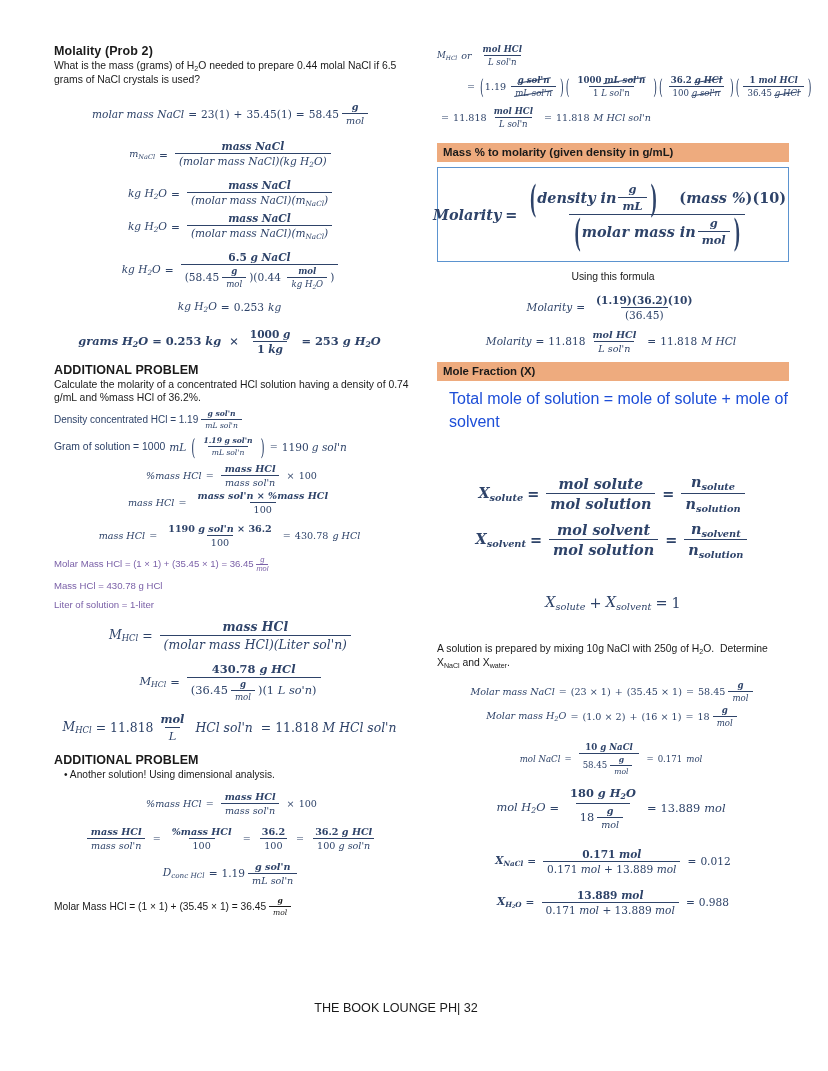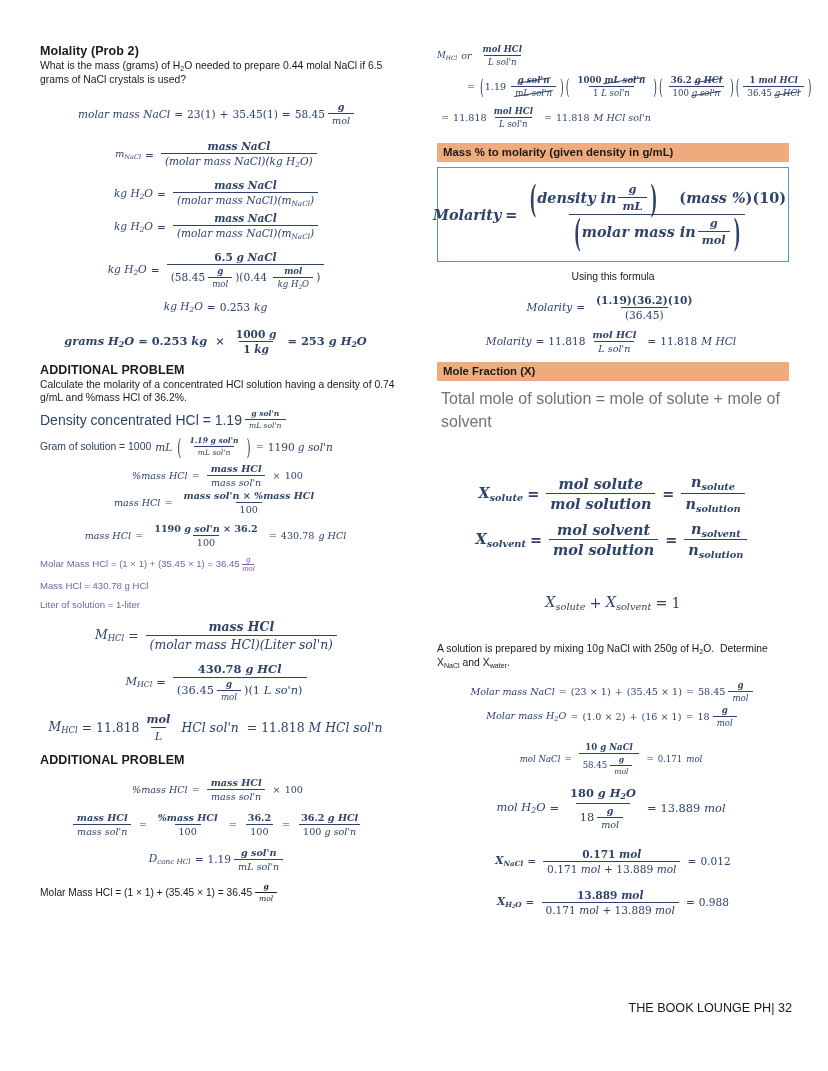--- a/index.html
+++ b/index.html
@@ -3,21 +3,21 @@
 <meta charset="utf-8">
 <style>
   html,body{margin:0;padding:0;}
   body{
     width:828px;height:1071px;background:#ffffff;
     font-family:"Liberation Sans",sans-serif;
     color:#1a1a1a;-webkit-font-smoothing:antialiased;
   }
   .page{position:relative;width:828px;height:1071px;box-sizing:border-box;}
   .col{position:absolute;top:44px;}
-  .col-left{left:40px;width:355px;}
+  .col-left{left:54px;width:355px;}
   .col-right{left:437px;width:352px;}
 
   
   .h-sec{font-size:12.5px;font-weight:bold;color:#1a1a1a;margin:0 0 1px 0;letter-spacing:.1px;}
   .p{font-size:10.4px;line-height:1.32;color:#1a1a1a;margin:0 0 6px 0;}
   .p.tight{margin-bottom:4px;}
   .p-purple{font-size:9.6px;line-height:1.3;color:#7b61a8;margin:0 0 7px 0;}
   .bullet{font-size:10.2px;line-height:1.3;margin:0 0 4px 10px;}
 
   
@@ -73,24 +73,24 @@
   
   .banner{
     background:#eeab7e;color:#1a1a1a;font-weight:bold;font-size:11.4px;
     padding:3px 6px 4px 6px;box-sizing:border-box;
   }
   .bluebox{
     border:1.6px solid #5b93cf;box-sizing:border-box;
     padding:14px 10px;margin-top:5px;margin-bottom:8px;
     display:flex;align-items:center;justify-content:center;
   }
-  .bigline{font-size:16px;line-height:1.45;color:#737373;margin:0 0 2px 4px;}
+  .bigline{font-size:16px;line-height:1.45;color:#1d4ed8;margin:0 0 2px 12px;}
 
   .footer{
-    position:absolute;left:0;right:36px;bottom:56px;text-align:right;
+    position:absolute;left:0;right:36px;bottom:56px;text-align:center;
     font-size:12.6px;color:#1a1a1a;font-family:"Liberation Sans",sans-serif;
   }
 </style>
 </head>
 <body>
 
 <div class="page">
 
   <div class="col col-left">
 
@@ -173,21 +173,21 @@
         </span>
       <span class="op up">=</span>
         <span class="up">253</span>
         <span class="op">g H<sub>2</sub>O</span>
     </div>
 
     <div class="h-sec">ADDITIONAL PROBLEM</div>
     <div class="p tight">Calculate the molarity of a concentrated HCl solution having a density of 0.74 g/mL and %mass HCl of 36.2%.</div>
 
     <div class="math m11 left mb6 up">
-      <span style="font-family:'Liberation Sans',sans-serif;font-size:14px;">Density concentrated HCl = 1.19</span>
+      <span style="font-family:'Liberation Sans',sans-serif;font-size:10px;">Density concentrated HCl = 1.19</span>
       <span class="fr m9" style="font-style:italic;">
           <span class="nu">g sol'n</span>
           <span class="de">mL sol'n</span>
         </span>
     </div>
 
     <div class="math m11 left mb6 up">
       <span style="font-family:'Liberation Sans',sans-serif;font-size:10.4px;">Gram of solution = 1000</span>
       <span class="op" style="font-style:italic;font-size:10.6px;">mL</span>
       <span class="paren" style="font-style:italic;font-size:10.6px;">
@@ -271,20 +271,21 @@
           <span class="nu">mol</span>
           <span class="de">L</span>
         </span>
       <span class="op">HCl sol'n</span>
         <span class="op up">=</span>
         <span class="up">11.818</span>
         <span class="op">M HCl sol'n</span>
     </div>
 
     <div class="h-sec">ADDITIONAL PROBLEM</div>
+    <div class="bullet">• <span>Another solution! Using dimensional analysis.</span></div>
 
     <div class="math m11 mb10 mt10">
       <span>%mass HCl</span>
         <span class="op up">=</span>
       <span class="fr">
           <span class="nu">mass HCl</span>
           <span class="de">mass sol'n</span>
         </span>
       <span class="op up">×</span>
         <span class="up">100</span>

